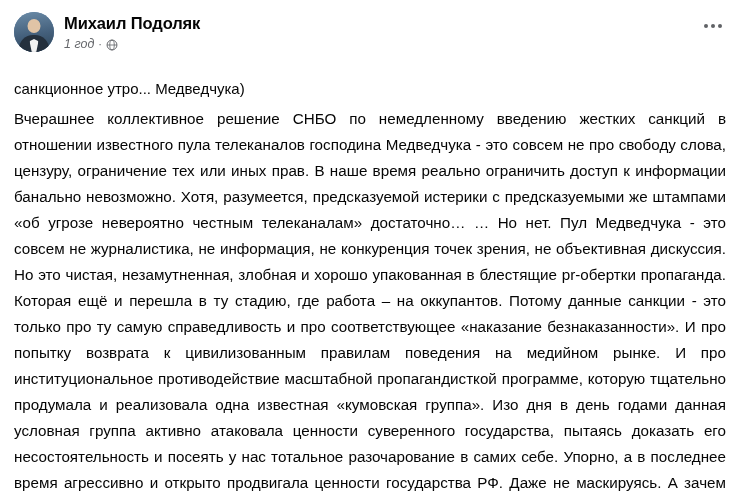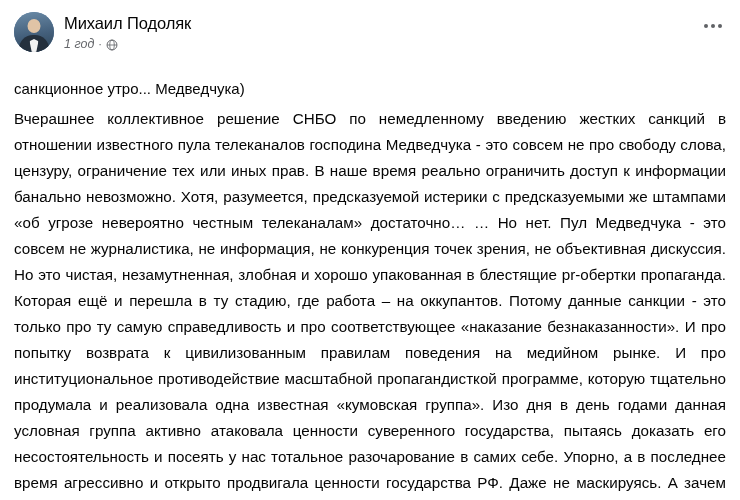--- a/index.html
+++ b/index.html
@@ -73,21 +73,21 @@
   }
   .header-text {
     margin-left: 10px;
     display: flex;
     flex-direction: column;
     justify-content: center;
     padding-top: 1px;
   }
   .author-name {
     font-size: 16.5px;
-    font-weight: normal;
+    font-weight: bold;
     color: #050505;
     line-height: 20px;
     letter-spacing: -0.1px;
   }
   .meta-line {
     display: flex;
     align-items: center;
     margin-top: 3px;
     font-size: 12.5px;
     color: #65676b;

